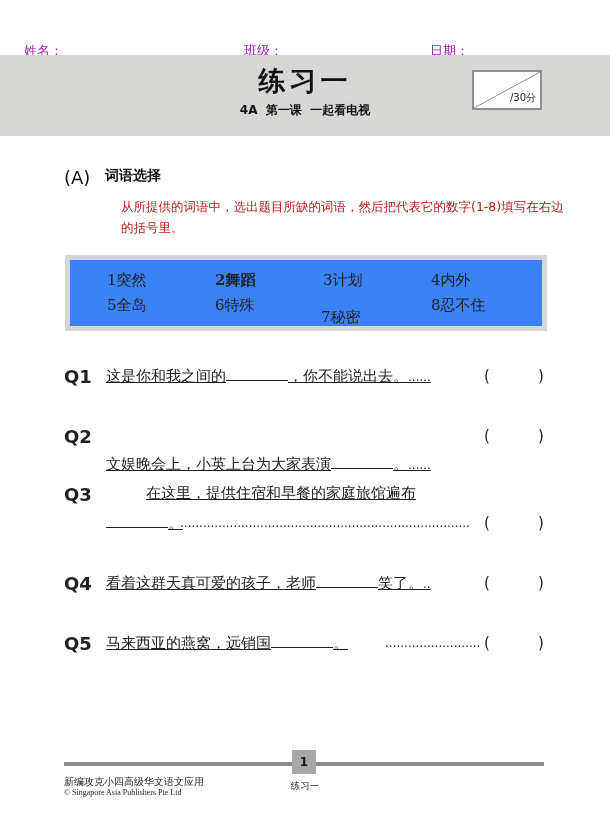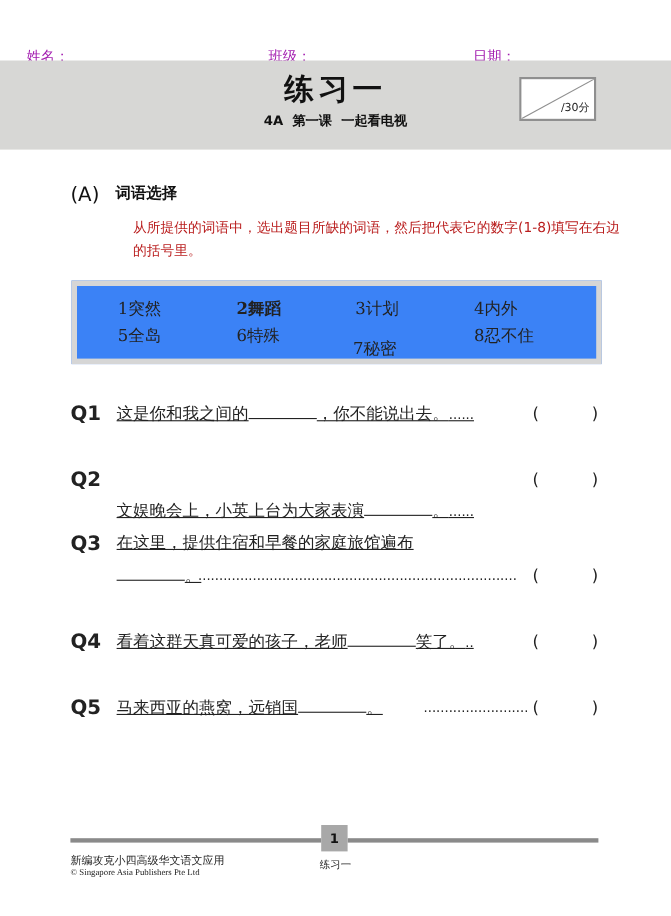--- a/index.html
+++ b/index.html
@@ -250,21 +250,21 @@
 <span class="paren-close" style="left:538px; top:367px;">)</span>
 
 <div class="q-num" style="top:426px;text-align:center;">Q2</div>
 <div class="q-text" style="top:426px;margin-top:28px;">
   <span>文娱晚会上，小英上台为大家表演</span><span class="blank"></span><span>。</span><span class="dots">......</span>
 </div>
 <span class="paren-open" style="left:484px; top:427px;">(</span>
 <span class="paren-close" style="left:538px; top:427px;">)</span>
 
 <div class="q-num" style="top:484px;">Q3</div>
-<div class="q-text" style="top:484px;">在这里，提供住宿和早餐的家庭旅馆遍布</div>
+<div class="q-text" style="top:484px;margin-left:40px;">在这里，提供住宿和早餐的家庭旅馆遍布</div>
 <div class="q-text" style="top:513px;">
   <span class="blank"></span><span>。</span>
 </div>
 <div class="abs dots" style="left:180px; top:516px; width:300px; overflow:hidden; white-space:nowrap;">............................................................................</div>
 <span class="paren-open" style="left:484px; top:514px;">(</span>
 <span class="paren-close" style="left:538px; top:514px;">)</span>
 
 <div class="q-num" style="top:573px;">Q4</div>
 <div class="q-text" style="top:573px;">
   <span>看着这群天真可爱的孩子，老师</span><span class="blank"></span><span>笑了。</span><span class="dots">..</span>

